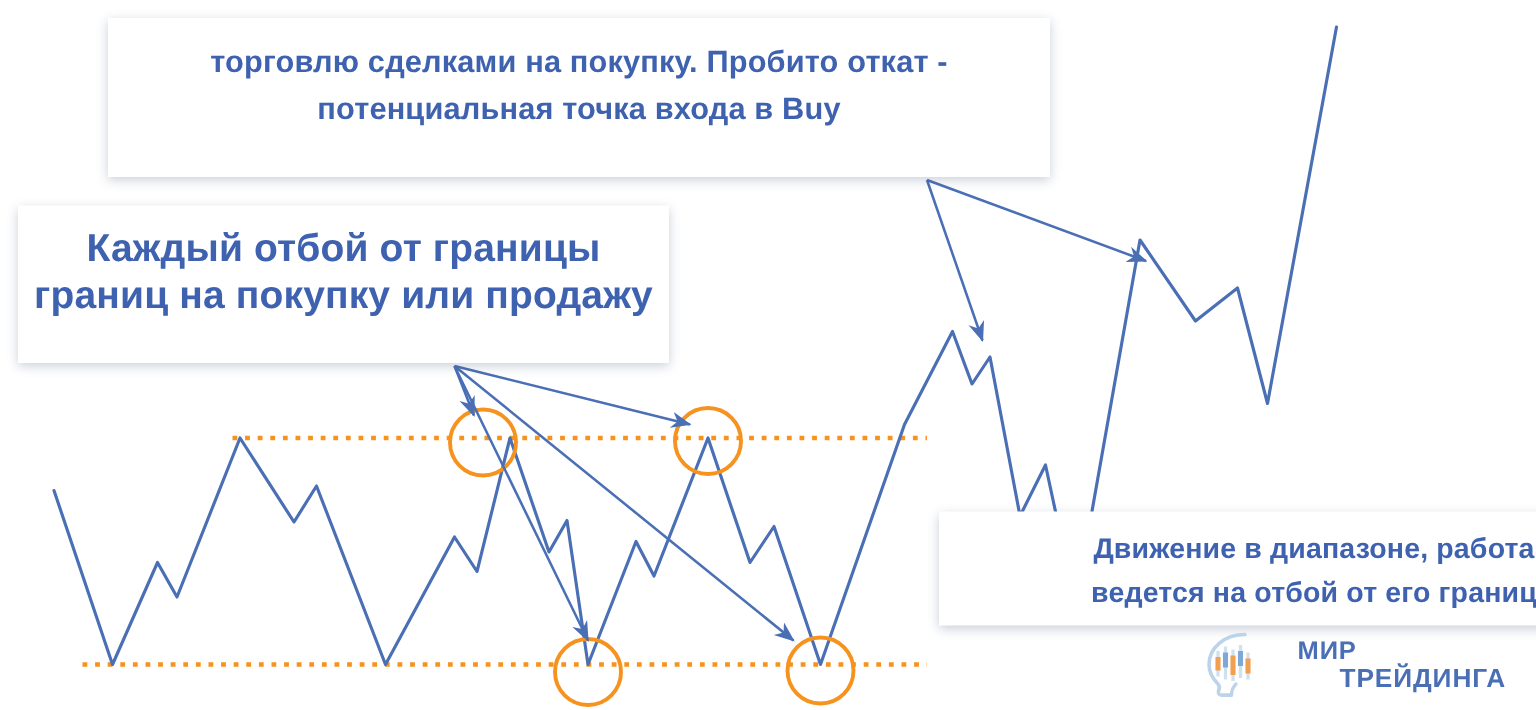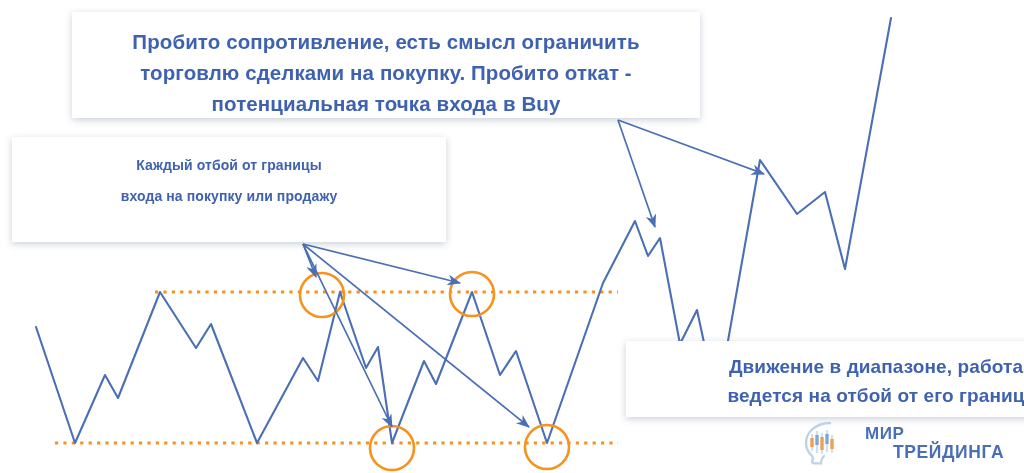--- a/index.html
+++ b/index.html
@@ -26,21 +26,21 @@
   .callout div{white-space:nowrap;}
 
   #callout-breakout{
     left:72px;top:12px;width:628px;height:106px;
     padding-top:14px;
     font-size:20.5px;line-height:31px;
   }
   #callout-bounce{
     left:12px;top:137px;width:434px;height:105px;
     padding-top:13px;
-    font-size:14px;line-height:31px;
+    font-size:26px;line-height:31px;
   }
   #callout-range{
     left:626px;top:341px;width:476px;height:76px;
     padding-top:11px;
     font-size:19px;line-height:29px;padding-left:24px;
   }
 
   #watermark{
     position:absolute;left:800px;top:418px;
     width:218px;height:50px;
@@ -83,28 +83,27 @@
         <line x1="303" y1="244" x2="460" y2="283" stroke="#4a6fb5" stroke-width="1.7" marker-end="url(#arrowhead)"></line>
         <line x1="303" y1="244" x2="392" y2="427" stroke="#4a6fb5" stroke-width="1.7" marker-end="url(#arrowhead)"></line>
         <line x1="303" y1="244" x2="529" y2="427" stroke="#4a6fb5" stroke-width="1.7" marker-end="url(#arrowhead)"></line>
         <line x1="618" y1="120" x2="655" y2="227" stroke="#4a6fb5" stroke-width="1.7" marker-end="url(#arrowhead)"></line>
         <line x1="618" y1="120" x2="764" y2="174" stroke="#4a6fb5" stroke-width="1.7" marker-end="url(#arrowhead)"></line>
         <line x1="1008" y1="372" x2="697" y2="372" stroke="#4a6fb5" stroke-width="1.7" marker-end="url(#arrowhead)"></line>
       </g>
   </svg>
 
   <div class="callout" id="callout-breakout">
-    <div>Пробито сопротивление, есть смысл ограничить</div>
     <div>торговлю сделками на покупку. Пробито откат -</div>
     <div>потенциальная точка входа в Buy</div>
   </div>
 
   <div class="callout" id="callout-bounce">
     <div>Каждый отбой от границы</div>
-    <div>входа на покупку или продажу</div>
+    <div>границ на покупку или продажу</div>
   </div>
 
   <div class="callout" id="callout-range">
     <div>Движение в диапазоне, работа</div>
     <div>ведется на отбой от его границ</div>
   </div>
 
   <div id="watermark">
     <svg width="56" height="46" viewBox="0 0 56 46">
       <path d="M30 3 C16 3 6 12 6 23 C6 30 10 34 12 36 C13 37 13 39 12.4 40.5 C11.8 42 12.6 43.4 14.4 43.4 L21 43.4" fill="none" stroke="#bcd3ea" stroke-width="2.4" stroke-linecap="round"></path>

